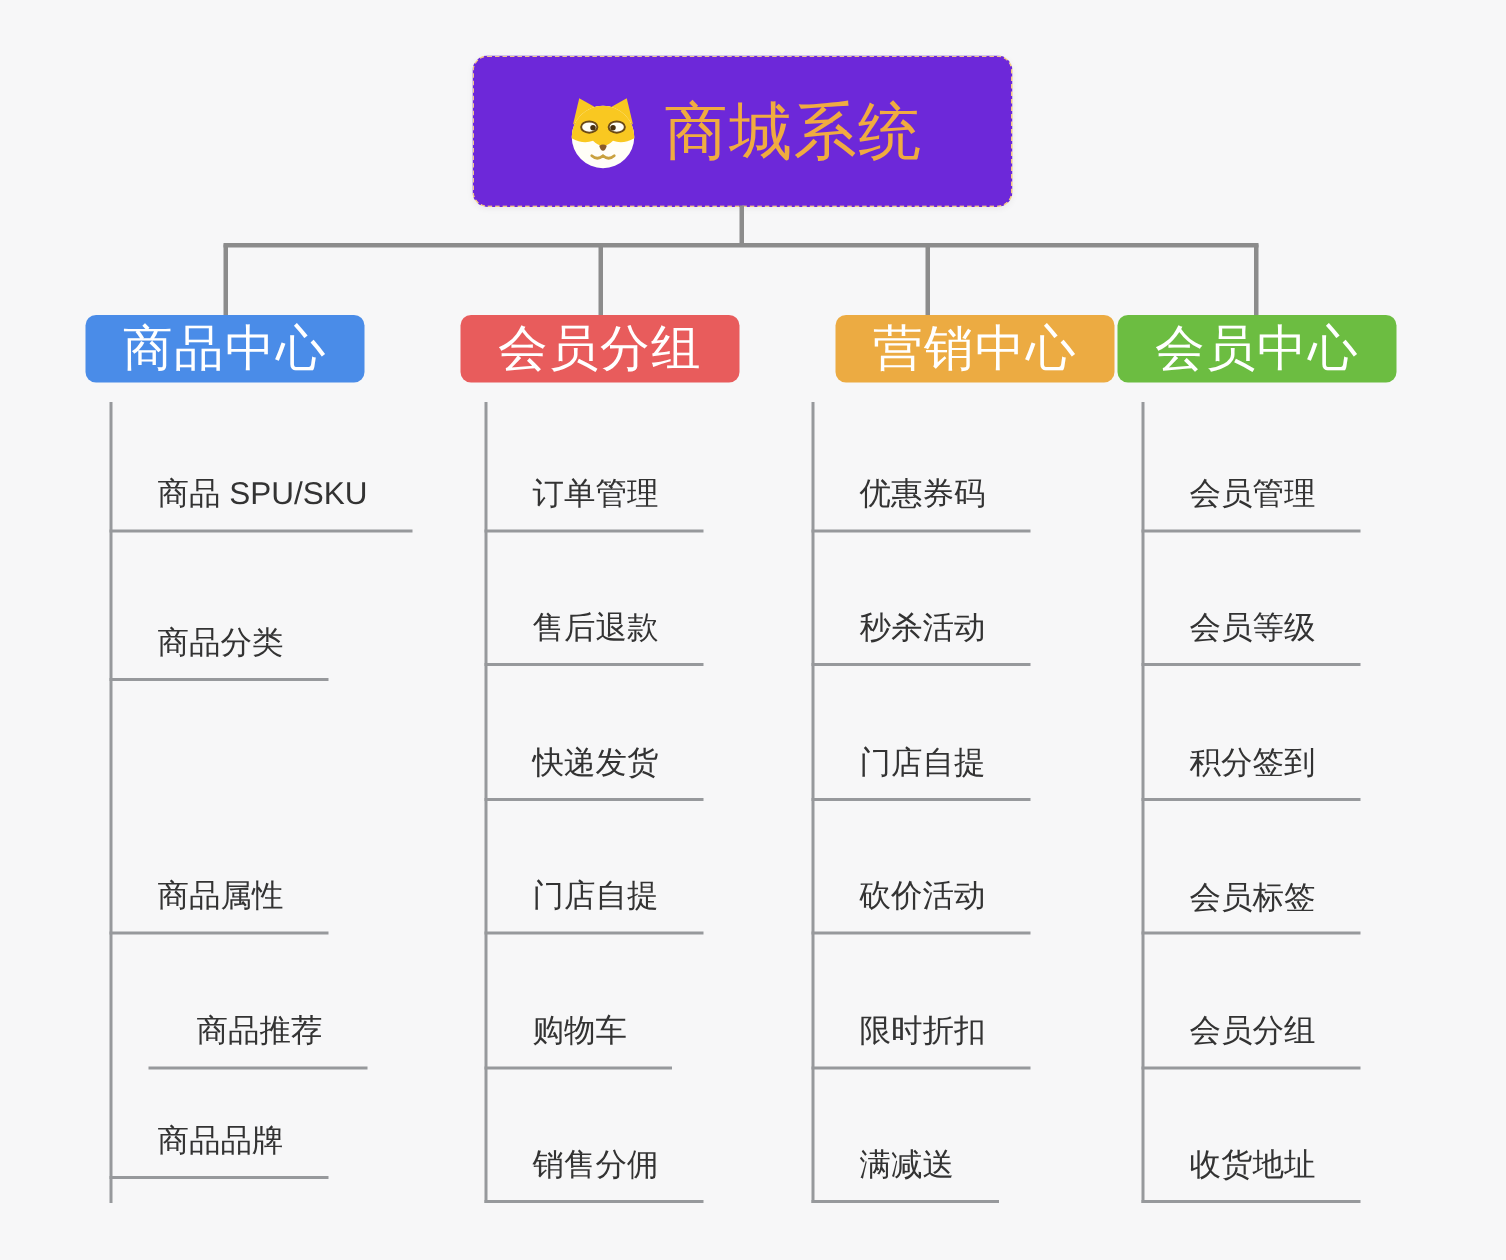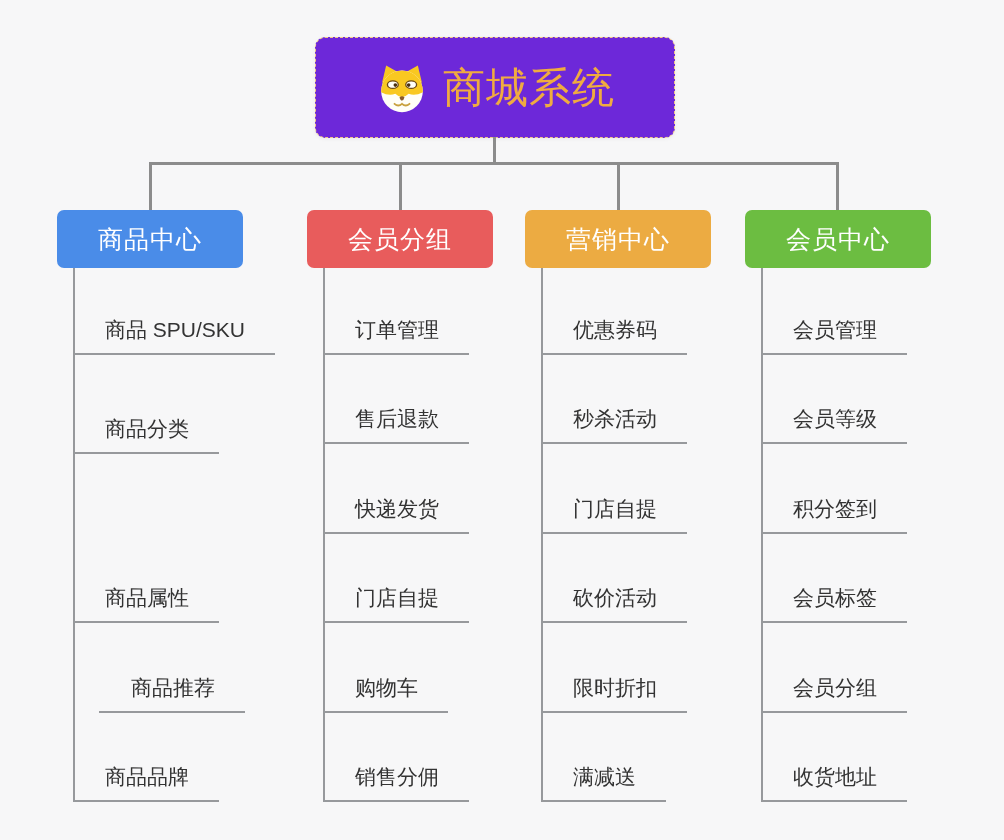--- a/index.html
+++ b/index.html
@@ -22,22 +22,22 @@
     display:flex;align-items:center;justify-content:center;gap:14px;
     box-shadow:0 1px 4px rgba(0,0,0,.05);cursor:default;
   }
   .root-title{font-size:42px;color:var(--title);letter-spacing:1px;font-weight:500}
   .line{position:absolute;background:var(--connector)}
   .stem{left:493px;top:137px;width:3px;height:26px}
   .bus{left:149px;top:162px;width:690px;height:3px}
   .drop{top:163px;width:3px;height:47px}
   .column{position:absolute;top:210px;width:260px;height:600px}
   .branch-node{
-    position:absolute;left:0;top:0;width:186px;height:58px;border-radius:7px;
-    color:#ffffff;font-size:25px;letter-spacing:1px;
+    position:absolute;left:0;top:0;width:186px;height:45px;border-radius:7px;
+    color:#ffffff;font-size:33px;letter-spacing:1px;
     display:flex;align-items:center;justify-content:center;cursor:default;
   }
   .spine{position:absolute;left:16px;top:58px;width:2px;height:534px;background:var(--connector2)}
   .leaf{
     position:absolute;left:16px;display:inline-block;white-space:nowrap;
     padding:0 30px 8px 32px;border-bottom:2px solid var(--connector2);
     font-size:21px;line-height:30px;color:var(--leaf-text);cursor:default;
   }
 </style>
 </head>
@@ -81,21 +81,21 @@
 
 
   <div class="leaf" style="top: 373px;">
     <span>商品属性</span>
   </div>
 
   <div class="leaf" style="top: 463px; margin-left: 26px;">
     <span>商品推荐</span>
   </div>
 
-  <div class="leaf" style="top: 552px;">
+  <div class="leaf" style="top: 536px;">
     <span>商品品牌</span>
   </div>
 </div>
 <div class="line drop" style="left: 399px;"></div>
   <div class="column" style="left: 307px;">
     <div class="branch-node" style="background: rgb(232, 92, 92);">
       <span>会员分组</span>
     </div>
     <div class="spine"></div>
 
@@ -118,21 +118,21 @@
   <div class="leaf" style="top: 463px;">
     <span>购物车</span>
   </div>
 
   <div class="leaf" style="top: 552px;">
     <span>销售分佣</span>
   </div>
 </div>
 <div class="line drop" style="left: 617px;"></div>
   <div class="column" style="left: 525px;">
-    <div class="branch-node" style="background: rgb(236, 171, 66);">
+    <div class="branch-node" style="background: rgb(236, 171, 66); margin-left: 32px;">
       <span>营销中心</span>
     </div>
     <div class="spine"></div>
 
   <div class="leaf" style="top: 105px;">
     <span>优惠券码</span>
   </div>
 
   <div class="leaf" style="top: 194px;">
     <span>秒杀活动</span>

